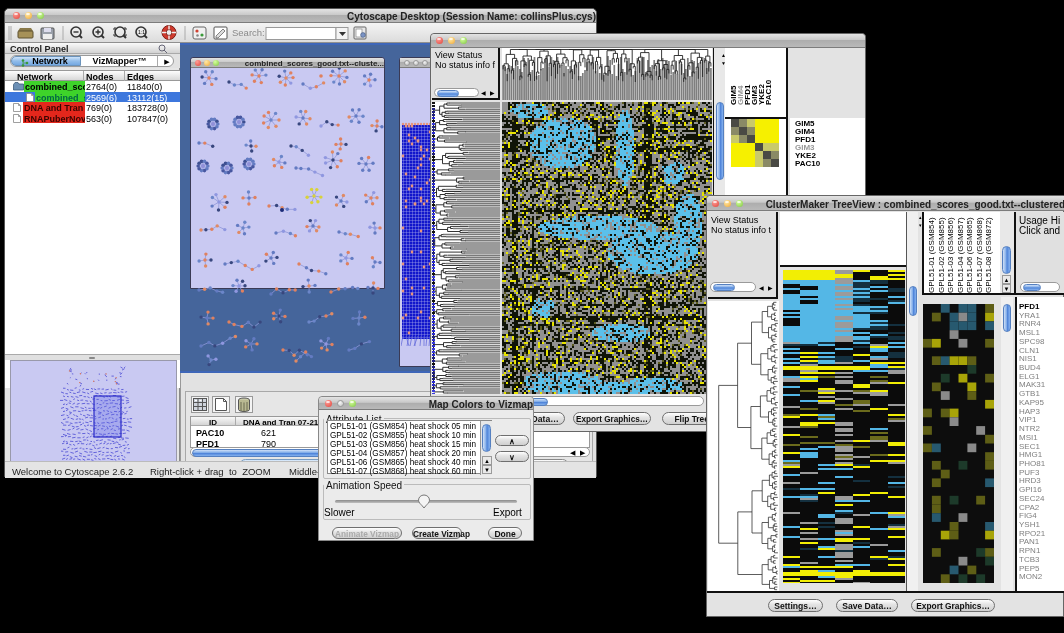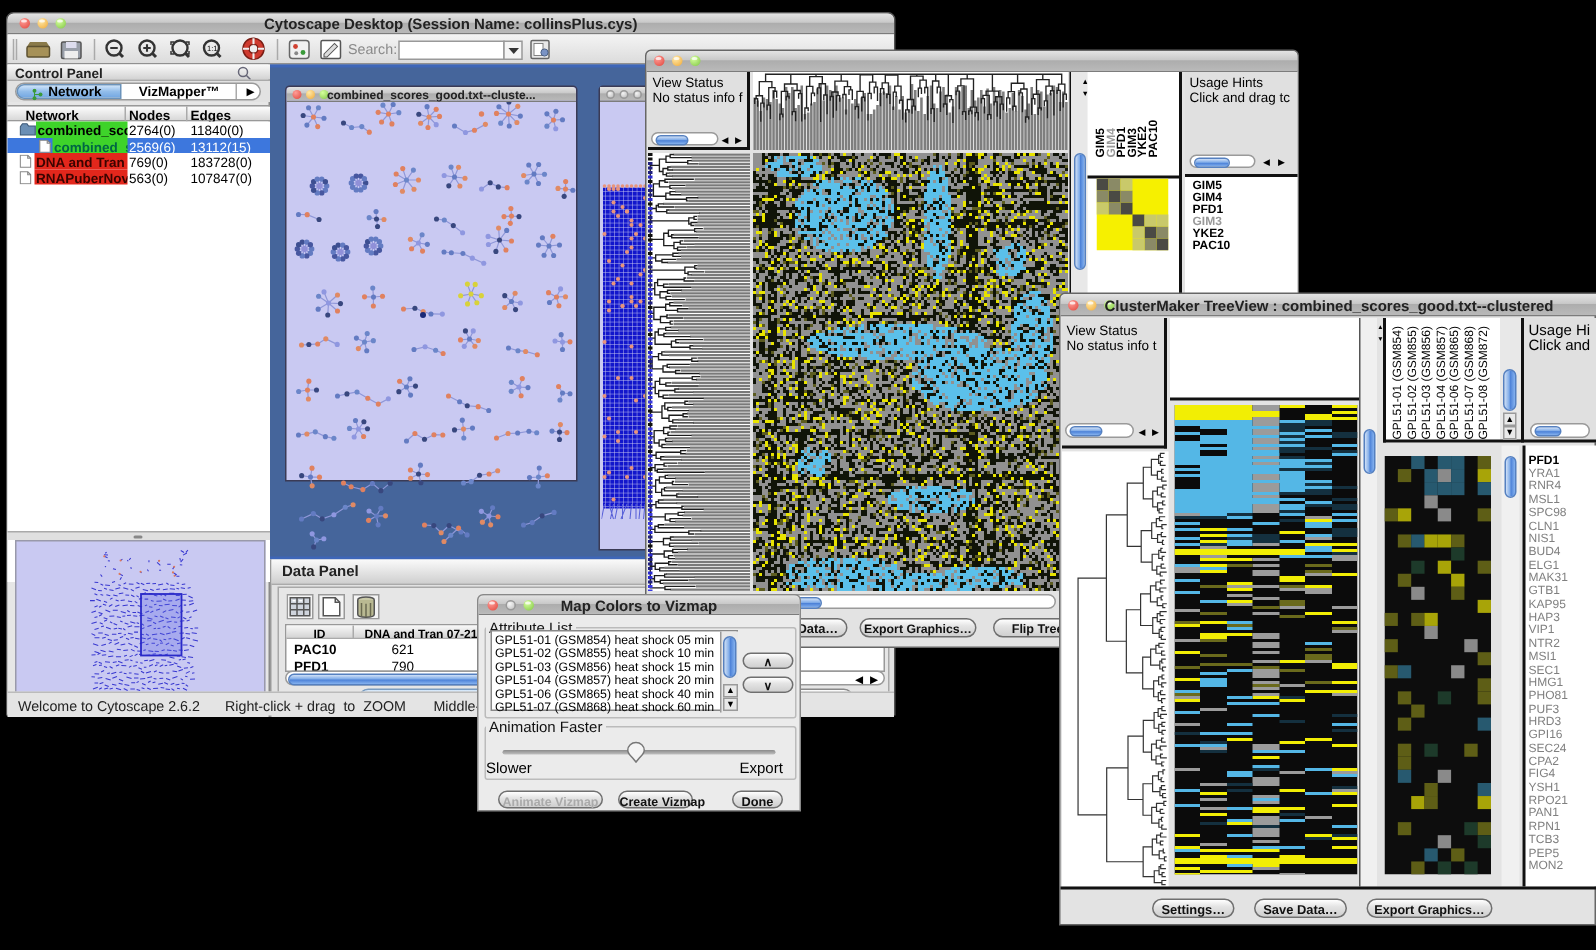--- a/index.html
+++ b/index.html
@@ -2,21 +2,21 @@
 <html><head><meta charset="utf-8"><style>
 *{margin:0;padding:0;box-sizing:border-box}
 html,body{width:1064px;height:633px;background:#000;overflow:hidden;
  font-family:"Liberation Sans",sans-serif;position:relative}
 .abs{position:absolute}
 .tbar{background:linear-gradient(#e3e3e3,#c9c9c9 45%,#adadad 50%,#b9b9b9);
  border-bottom:1px solid #7c7c7c}
 .tl{position:absolute;border-radius:50%;width:7px;height:7px;top:3px}
 .tl i{position:absolute;left:1.2px;top:0.8px;width:4px;height:2.4px;border-radius:50%;
  background:rgba(255,255,255,.75)}
-.ttext{position:absolute;width:100%;text-align:center;font-weight:bold;color:#222}
+.ttext{position:absolute;width:100%;text-align:right;font-weight:bold;color:#222}
 .pill{position:absolute;border:1px solid #6f6f6f;border-radius:9px;
  background:linear-gradient(#fff,#e4e4e4 40%,#cfcfcf);text-align:center;
  font-weight:bold;color:#111}
 .sb-track{position:absolute;background:#fff;border:1px solid #9a9a9a;border-radius:6px}
 .sb-thumb{position:absolute;border-radius:5px;
  background:linear-gradient(#cfe0f7,#7fabe8 45%,#4d82d8 55%,#85b2ef);border:1px solid #5580c0}
 .sb-vthumb{position:absolute;border-radius:5px;
  background:linear-gradient(90deg,#cfe0f7,#7fabe8 45%,#4d82d8 55%,#85b2ef);border:1px solid #5580c0}
 .arrbox{position:absolute;background:#e9e9e9;border:1px solid #9a9a9a;color:#000;
  text-align:center;font-size:6px;line-height:8px}
@@ -154,21 +154,21 @@
           <circle cx="105.4" cy="22.8" r="0.7" fill="#e07858"></circle>
           <circle cx="82.7" cy="20.2" r="0.7" fill="#e07858"></circle>
           <circle cx="104.3" cy="20.6" r="0.7" fill="#e07858"></circle>
           <circle cx="95.1" cy="12.9" r="0.7" fill="#e07858"></circle>
           <circle cx="58.5" cy="9.9" r="0.7" fill="#e07858"></circle>
           <circle cx="105.1" cy="16.8" r="0.7" fill="#e07858"></circle>
           <rect x="83" y="35" width="27" height="41" fill="rgba(90,100,230,0.30)" stroke="#2a2ac8" stroke-width="1.2"></rect>
         </svg></div>
     </div>
     <div class="abs" style="left:175px;top:34px;width:416px;height:330px;background:#45659b;border-top:2px solid #3e66b8;border-bottom:2px solid #3e66b8">
-      <div class="abs" style="left:10px;top:12px;width:195px;height:264px;background:#c9c9f2;border:1px solid #3a3a55;border-radius:3px 3px 0 0">
+      <div class="abs" style="left:10px;top:12px;width:195px;height:232px;background:#c9c9f2;border:1px solid #3a3a55;border-radius:3px 3px 0 0">
         <div class="tbar abs" style="left:0;top:0;width:193px;height:10px;border-radius:3px 3px 0 0">
           <div class="tl" style="left:4px;top:2px;width:6px;height:6px;background:radial-gradient(circle at 35% 30%,#ff9d97,#e0443a)"></div>
           <div class="tl" style="left:13px;top:2px;width:6px;height:6px;background:radial-gradient(circle at 35% 30%,#ffe9a8,#f0a835)"></div>
           <div class="tl" style="left:22px;top:2px;width:6px;height:6px;background:radial-gradient(circle at 35% 30%,#d6ff9e,#7fc543)"></div>
           <div class="ttext" style="top:1px;font-size:8px">combined_scores_good.txt--cluste...</div>
         </div>
         <div class="abs" style="left:0;top:10px;width:193px;height:298px"><svg width="194" height="299">
             <path stroke="#8f97d8" stroke-width="0.8" d="M18.0 10.0L25.0 10.8M18.0 10.0L20.8 16.4M18.0 10.0L13.6 15.4M18.0 10.0L11.1 9.0M18.0 10.0L14.7 3.8M18.0 10.0L21.3 3.8M38.0 14.0L43.4 17.0M43.4 17.0L50.2 16.4M50.2 16.4L55.2 20.1M68.0 8.0L74.9 7.1M68.0 8.0L70.3 14.6M68.0 8.0L63.4 13.3M68.0 8.0L61.1 6.9M68.0 8.0L64.3 2.1M68.0 8.0L71.1 1.7M95.0 10.0L102.0 9.6M95.0 10.0L99.8 15.1M95.0 10.0L94.3 17.0M95.0 10.0L89.4 14.2M95.0 10.0L88.2 8.2M95.0 10.0L93.7 3.1M95.0 10.0L99.8 4.9M112.0 16.0L119.3 20.3M119.3 20.3L125.3 18.8M125.3 18.8L132.6 14.9M148.0 8.0L155.9 9.4M148.0 8.0L153.6 13.7M148.0 8.0L148.5 16.0M148.0 8.0L142.8 14.1M148.0 8.0L140.0 7.6M148.0 8.0L141.6 3.2M148.0 8.0L148.3 0.0M148.0 8.0L154.2 2.9M178.0 12.0L184.0 11.8M178.0 12.0L179.5 17.8M178.0 12.0L173.6 16.1M178.0 12.0L173.6 7.9M178.0 12.0L179.6 6.2M22.0 56.0L26.8 56.0M22.0 56.0L25.9 58.8M22.0 56.0L23.5 60.6M22.0 56.0L20.5 60.6M22.0 56.0L18.1 58.8M22.0 56.0L17.2 56.0M22.0 56.0L18.1 53.2M22.0 56.0L20.5 51.4M22.0 56.0L23.5 51.4M22.0 56.0L25.9 53.2M48.0 54.0L52.8 54.0M48.0 54.0L51.9 56.8M48.0 54.0L49.5 58.6M48.0 54.0L46.5 58.6M48.0 54.0L44.1 56.8M48.0 54.0L43.2 54.0M48.0 54.0L44.1 51.2M48.0 54.0L46.5 49.4M48.0 54.0L49.5 49.4M48.0 54.0L51.9 51.2M80.0 52.0L88.0 52.0M80.0 52.0L85.0 58.2M80.0 52.0L77.3 59.5M80.0 52.0L72.6 55.0M80.0 52.0L73.1 48.0M80.0 52.0L77.5 44.4M80.0 52.0L84.6 45.4M112.0 50.0L119.0 50.8M112.0 50.0L115.6 56.0M112.0 50.0L108.2 55.9M112.0 50.0L105.1 49.0M112.0 50.0L109.7 43.4M112.0 50.0L114.7 43.5M130.0 58.0L135.8 53.8M135.8 53.8L141.2 56.6M141.2 56.6L147.1 57.1M165.0 48.0L172.0 48.2M165.0 48.0L168.0 54.3M165.0 48.0L160.4 53.3M165.0 48.0L158.1 49.0M165.0 48.0L161.5 42.0M165.0 48.0L168.1 41.7M186.0 58.0L190.9 58.8M186.0 58.0L185.1 62.9M186.0 58.0L181.0 57.6M186.0 58.0L186.1 53.0M8.0 75.0L13.8 75.1M13.8 75.1L21.7 78.3M60.0 78.0L65.0 78.3M60.0 78.0L60.7 83.0M60.0 78.0L55.1 77.1M60.0 78.0L59.7 73.0M100.0 78.0L105.2 78.7M105.2 78.7L111.2 82.4M111.2 82.4L117.4 87.2M150.0 76.0L155.0 76.4M150.0 76.0L149.2 80.9M150.0 76.0L145.0 76.4M150.0 76.0L149.6 71.0M12.0 98.0L16.8 98.0M12.0 98.0L15.9 100.8M12.0 98.0L13.5 102.6M12.0 98.0L10.5 102.6M12.0 98.0L8.1 100.8M12.0 98.0L7.2 98.0M12.0 98.0L8.1 95.2M12.0 98.0L10.5 93.4M12.0 98.0L13.5 93.4M12.0 98.0L15.9 95.2M36.0 100.0L40.8 100.0M36.0 100.0L39.9 102.8M36.0 100.0L37.5 104.6M36.0 100.0L34.5 104.6M36.0 100.0L32.1 102.8M36.0 100.0L31.2 100.0M36.0 100.0L32.1 97.2M36.0 100.0L34.5 95.4M36.0 100.0L37.5 95.4M36.0 100.0L39.9 97.2M58.0 96.0L62.8 96.0M58.0 96.0L61.9 98.8M58.0 96.0L59.5 100.6M58.0 96.0L56.5 100.6M58.0 96.0L54.1 98.8M58.0 96.0L53.2 96.0M58.0 96.0L54.1 93.2M58.0 96.0L56.5 91.4M58.0 96.0L59.5 91.4M58.0 96.0L61.9 93.2M88.0 94.0L93.9 94.9M88.0 94.0L90.7 99.4M88.0 94.0L83.4 97.8M88.0 94.0L82.6 91.5M88.0 94.0L90.4 88.5M105.0 100.0L109.9 100.5M109.9 100.5L117.6 101.0M117.6 101.0L123.9 104.1M123.9 104.1L131.5 107.5M142.0 92.0L150.0 92.7M142.0 92.0L146.3 98.7M142.0 92.0L139.6 99.6M142.0 92.0L134.6 95.0M142.0 92.0L134.4 89.6M142.0 92.0L141.4 84.0M142.0 92.0L146.8 85.6M175.0 96.0L182.0 95.3M175.0 96.0L178.1 102.3M175.0 96.0L171.7 102.2M175.0 96.0L168.0 95.4M175.0 96.0L170.6 90.5M175.0 96.0L177.6 89.5M28.0 134.0L36.0 134.4M28.0 134.0L34.0 139.3M28.0 134.0L27.5 142.0M28.0 134.0L21.1 138.1M28.0 134.0L21.4 129.5M28.0 134.0L25.0 126.6M28.0 134.0L34.0 128.7M58.0 130.0L64.0 129.5M58.0 130.0L57.9 136.0M58.0 130.0L52.0 129.9M58.0 130.0L57.5 124.0M78.0 138.0L85.6 137.5M85.6 137.5L91.1 139.7M91.1 139.7L96.3 141.3M96.3 141.3L103.9 141.4M123.0 128.0L129.9 129.1M123.0 128.0L126.9 133.8M123.0 128.0L120.7 134.6M123.0 128.0L116.1 129.2M123.0 128.0L120.6 121.4M123.0 128.0L125.8 121.6M150.0 133.0L155.9 134.0M150.0 133.0L152.7 138.4M150.0 133.0L145.5 137.0M150.0 133.0L145.5 129.1M150.0 133.0L152.4 127.5M180.0 130.0L186.0 129.8M180.0 130.0L181.6 135.8M180.0 130.0L175.3 133.7M180.0 130.0L174.7 127.1M180.0 130.0L182.7 124.6M10.0 162.0L14.9 161.7M14.9 161.7L20.8 161.3M20.8 161.3L26.2 157.9M26.2 157.9L33.8 161.6M52.0 160.0L57.9 159.1M52.0 160.0L53.5 165.8M52.0 160.0L47.9 164.4M52.0 160.0L46.6 157.4M52.0 160.0L53.8 154.3M85.0 165.0L92.4 163.2M92.4 163.2L99.4 165.5M99.4 165.5L104.4 167.7M122.0 158.0L127.9 159.0M122.0 158.0L125.6 162.8M122.0 158.0L118.5 162.9M122.0 158.0L116.0 158.6M122.0 158.0L119.3 152.6M122.0 158.0L124.5 152.6M148.0 164.0L154.3 165.8M154.3 165.8L159.4 166.3M159.4 166.3L167.2 168.5M184.0 160.0L189.0 159.9M184.0 160.0L184.0 165.0M184.0 160.0L179.0 159.3M184.0 160.0L183.1 155.1M14.0 192.0L20.0 192.0M14.0 192.0L14.6 198.0M14.0 192.0L8.1 193.0M14.0 192.0L14.9 186.1M34.0 196.0L40.3 194.6M40.3 194.6L47.0 193.3M47.0 193.3L54.2 197.5M54.2 197.5L61.2 201.4M61.2 201.4L67.9 197.8M80.0 190.0L86.0 189.4M80.0 190.0L82.7 195.4M80.0 190.0L74.9 193.1M80.0 190.0L75.4 186.2M80.0 190.0L82.3 184.5M108.0 196.0L115.4 199.8M115.4 199.8L120.5 202.5M120.5 202.5L127.8 203.1M127.8 203.1L134.8 205.7M155.0 190.0L161.0 190.4M155.0 190.0L156.4 195.8M155.0 190.0L149.8 192.9M155.0 190.0L149.9 186.9M155.0 190.0L157.2 184.4M184.0 194.0L189.0 194.5M184.0 194.0L182.3 198.7M184.0 194.0L181.4 189.7M8.0 222.0L13.6 221.3M13.6 221.3L19.2 219.9M19.2 219.9L25.9 223.1M25.9 223.1L31.6 224.2M48.0 218.0L54.0 217.8M48.0 218.0L51.4 223.0M48.0 218.0L45.1 223.3M48.0 218.0L42.0 217.6M48.0 218.0L46.0 212.3M48.0 218.0L51.6 213.2M80.0 226.0L85.6 221.0M85.6 221.0L92.0 224.8M92.0 224.8L98.3 221.8M98.3 221.8L104.2 222.0M118.0 218.0L124.0 217.4M118.0 218.0L118.2 224.0M118.0 218.0L112.0 218.6M118.0 218.0L117.2 212.1M140.0 224.0L147.7 221.0M147.7 221.0L154.1 220.7M154.1 220.7L161.6 219.5M161.6 219.5L166.8 220.5M182.0 220.0L187.0 220.4M182.0 220.0L182.0 225.0M182.0 220.0L177.0 219.4M182.0 220.0L182.6 215.0M16.0 250.0L22.0 250.1M16.0 250.0L17.1 255.9M16.0 250.0L10.1 249.1M16.0 250.0L17.0 244.1M38.0 254.0L43.1 256.5M43.1 256.5L50.9 258.4M50.9 258.4L57.3 254.3M57.3 254.3L62.9 259.1M62.9 259.1L69.1 254.1M88.0 248.0L94.0 248.4M88.0 248.0L89.6 253.8M88.0 248.0L82.7 250.8M88.0 248.0L82.6 245.3M88.0 248.0L89.3 242.1M118.0 254.0L123.1 253.1M123.1 253.1L128.7 248.8M128.7 248.8L135.0 248.0M135.0 248.0L140.8 245.8M168.0 250.0L173.9 249.2M168.0 250.0L167.8 256.0M168.0 250.0L162.0 250.4M168.0 250.0L168.5 244.0M10.0 278.0L17.9 274.4M17.9 274.4L23.8 277.9M23.8 277.9L31.6 275.2M31.6 275.2L39.2 270.2M39.2 270.2L44.4 268.5M60.0 276.0L66.0 275.9M60.0 276.0L61.1 281.9M60.0 276.0L54.7 278.9M60.0 276.0L55.0 272.7M60.0 276.0L62.9 270.8M92.0 282.0L98.2 282.4M98.2 282.4L103.1 287.2M103.1 287.2L108.4 282.3M108.4 282.3L116.3 286.7M135.0 276.0L141.0 276.5M135.0 276.0L136.1 281.9M135.0 276.0L130.6 280.1M135.0 276.0L129.9 272.9M135.0 276.0L137.4 270.5M158.0 282.0L163.8 280.4M163.8 280.4L170.4 275.9M170.4 275.9L178.4 273.6M20.0 292.0L24.9 291.2M20.0 292.0L18.1 296.6M20.0 292.0L17.1 287.9M105.0 293.0L109.5 288.8M109.5 288.8L114.7 284.0M114.7 284.0L120.4 288.6"></path>
             <circle cx="18.0" cy="10.0" r="1.7" fill="#e0815f"></circle>
             <circle cx="25.0" cy="10.8" r="1.7" fill="#637bc2"></circle>
@@ -619,23 +619,20 @@
             <circle cx="20" cy="2" r="1.2" fill="#e8947c"></circle>
             <circle cx="23" cy="2" r="1.2" fill="#e8947c"></circle>
             <circle cx="26" cy="2" r="1.2" fill="#e8947c"></circle>
             <circle cx="29" cy="2" r="1.2" fill="#e8947c"></circle>
             <circle cx="32" cy="2" r="1.2" fill="#e8947c"></circle>
             <path stroke="#5a62d8" stroke-width="0.7" d="M2 214L0 224M5 214L8 224M8 214L6 224M11 214L9 224M14 214L14 224M17 214L13 224M20 214L19 224M23 214L23 224M26 214L25 224M29 214L28 224M32 214L34 224M35 214L36 224"></path>
           </svg></div>
       </div>
     </div>
     <div class="abs" style="left:175px;top:364px;width:416px;height:105px;background:#e2e2e2;border-left:1px solid #999">
-      <div class="abs" style="left:0;top:0;width:416px;height:17px;background:linear-gradient(#fafafa,#cfcfcf);border-bottom:1px solid #aaa">
-        <div class="abs" style="left:7px;top:3px;font-size:10px;font-weight:bold;color:#222">Data Panel</div>
-      </div>
       <div class="abs" style="left:4px;top:18px;width:408px;height:80px;border:1px solid #a8a8a8;background:#e6e6e6">
         <svg class="abs" style="left:5px;top:4px" width="75" height="17">
           <rect x="0.5" y="0.5" width="17" height="16" fill="#f4f4f4" stroke="#999"></rect>
           <rect x="2.5" y="2.5" width="13" height="12" fill="#cfd4dc" stroke="#555"></rect>
           <path stroke="#555" d="M2.5 6.5h13M2.5 10.5h13M7 2.5v12M11.5 2.5v12"></path>
           <path stroke="#fff" d="M4 4.5h2M8.5 4.5h2"></path>
           <rect x="21.5" y="0.5" width="17" height="16" fill="#f4f4f4" stroke="#999"></rect>
           <path d="M24.5 2.5h8l3 3v9h-11z" fill="#fff" stroke="#555"></path>
           <path d="M32.5 2.5v3h3" fill="none" stroke="#555"></path>
           <rect x="44.5" y="0.5" width="17" height="16" fill="#f4f4f4" stroke="#999"></rect>
@@ -835,29 +832,20 @@
           <rect x="16" y="0" width="8" height="8" fill="#c9c96a"></rect>
           <rect x="0" y="16" width="8" height="8" fill="#c9c96a"></rect>
           <rect x="40" y="32" width="8" height="8" fill="#8a8a66"></rect>
           <rect x="32" y="40" width="8" height="8" fill="#8a8a66"></rect>
           <rect x="40" y="24" width="8" height="8" fill="#c9c96a"></rect>
           <rect x="24" y="40" width="8" height="8" fill="#c9c96a"></rect>
           <rect x="32" y="24" width="8" height="8" fill="#c9c96a"></rect>
           <rect x="24" y="32" width="8" height="8" fill="#c9c96a"></rect>
         </svg></div>
     </div>
-    <div class="abs" style="left:359px;top:14px;width:75px;height:70px;background:#e0e0e0;border-bottom:2px solid #111">
-      <div class="abs t9" style="left:3px;top:2px">Usage Hints</div>
-      <div class="abs t9" style="left:3px;top:12px">Click and drag tc</div>
-      <div class="sb-track" style="left:3px;top:55px;width:44px;height:9px">
-        <div class="sb-thumb" style="left:2px;top:0.5px;width:24px;height:7px"></div>
-      </div>
-      <div class="abs" style="left:52px;top:56px;font-size:6px">◀</div>
-      <div class="abs" style="left:62px;top:56px;font-size:6px">▶</div>
-    </div>
     <div class="abs" style="left:359px;top:84px;width:75px;height:276px;background:#fff"></div>
     <div class="abs" style="left:364px;top:85px;font-size:8px;font-weight:bold;color:#000">GIM5</div>
     <div class="abs" style="left:364px;top:93px;font-size:8px;font-weight:bold;color:#000">GIM4</div>
     <div class="abs" style="left:364px;top:101px;font-size:8px;font-weight:bold;color:#000">PFD1</div>
     <div class="abs" style="left:364px;top:109px;font-size:8px;font-weight:bold;color:#999">GIM3</div>
     <div class="abs" style="left:364px;top:117px;font-size:8px;font-weight:bold;color:#000">YKE2</div>
     <div class="abs" style="left:364px;top:125px;font-size:8px;font-weight:bold;color:#000">PAC10</div>
     <div class="sb-track abs" style="left:70px;top:362px;width:203px;height:10px">
       <div class="sb-thumb" style="left:4px;top:0.5px;width:42px;height:8px"></div>
     </div>
@@ -1028,21 +1016,21 @@
       <div class="abs" style="left:2px;top:1px;font-size:8.2px;line-height:9px;white-space:nowrap;overflow:hidden;width:150px;height:54px">GPL51-01 (GSM854) heat shock 05 min<br>GPL51-02 (GSM855) heat shock 10 min<br>GPL51-03 (GSM856) heat shock 15 min<br>GPL51-04 (GSM857) heat shock 20 min<br>GPL51-06 (GSM865) heat shock 40 min<br>GPL51-07 (GSM868) heat shock 60 min</div>
       <div class="abs" style="left:152px;top:0;width:12px;height:54px;background:#e8e8e8;border-left:1px solid #999">
         <div class="sb-vthumb" style="left:1px;top:3px;width:9px;height:28px"></div>
         <div class="arrbox" style="left:1px;top:35px;width:10px;height:9px">▲</div>
         <div class="arrbox" style="left:1px;top:44px;width:10px;height:9px">▼</div>
       </div>
     </div>
     <div class="pill" style="left:176px;top:38px;width:34px;height:11px;font-size:8px;line-height:11px">∧</div>
     <div class="pill" style="left:176px;top:54px;width:34px;height:11px;font-size:8px;line-height:11px">∨</div>
     <div class="abs" style="left:4px;top:87px;width:208px;height:36px;border:1px solid #bbb;border-radius:2px"></div>
-    <div class="abs" style="left:5px;top:83px;font-size:10px;color:#111;background:#ebebeb;padding:0 2px">Animation Faster</div>
+    <div class="abs" style="left:5px;top:83px;font-size:10px;color:#111;background:#ebebeb;padding:0 2px">Animation Speed</div>
     <div class="abs" style="left:16px;top:103px;width:182px;height:3px;background:linear-gradient(#8a8a8a,#c0c0c0);border-radius:2px"></div>
     <svg class="abs" style="left:98px;top:97px" width="14" height="15">
       <path d="M7 1c3 0 5.5 2.2 5.5 5.2 0 2.4-2.3 4-3.7 5.6L7 14l-1.8-2.2C3.8 10.2 1.5 8.6 1.5 6.2 1.5 3.2 4 1 7 1z" fill="#f4f4f4" stroke="#777"></path>
     </svg>
     <div class="abs" style="left:5px;top:110px;font-size:10px">Slower</div>
     <div class="abs" style="left:174px;top:110px;font-size:10px">Export</div>
     <div class="pill" style="left:13px;top:130px;width:70px;height:12px;font-size:8.3px;line-height:12px;color:#aaa;white-space:nowrap">Animate Vizmap</div>
     <div class="pill" style="left:93px;top:130px;width:50px;height:12px;font-size:8.3px;line-height:12px;white-space:nowrap">Create Vizmap</div>
     <div class="pill" style="left:169px;top:130px;width:34px;height:12px;font-size:8.5px;line-height:12px">Done</div>
   </div>

